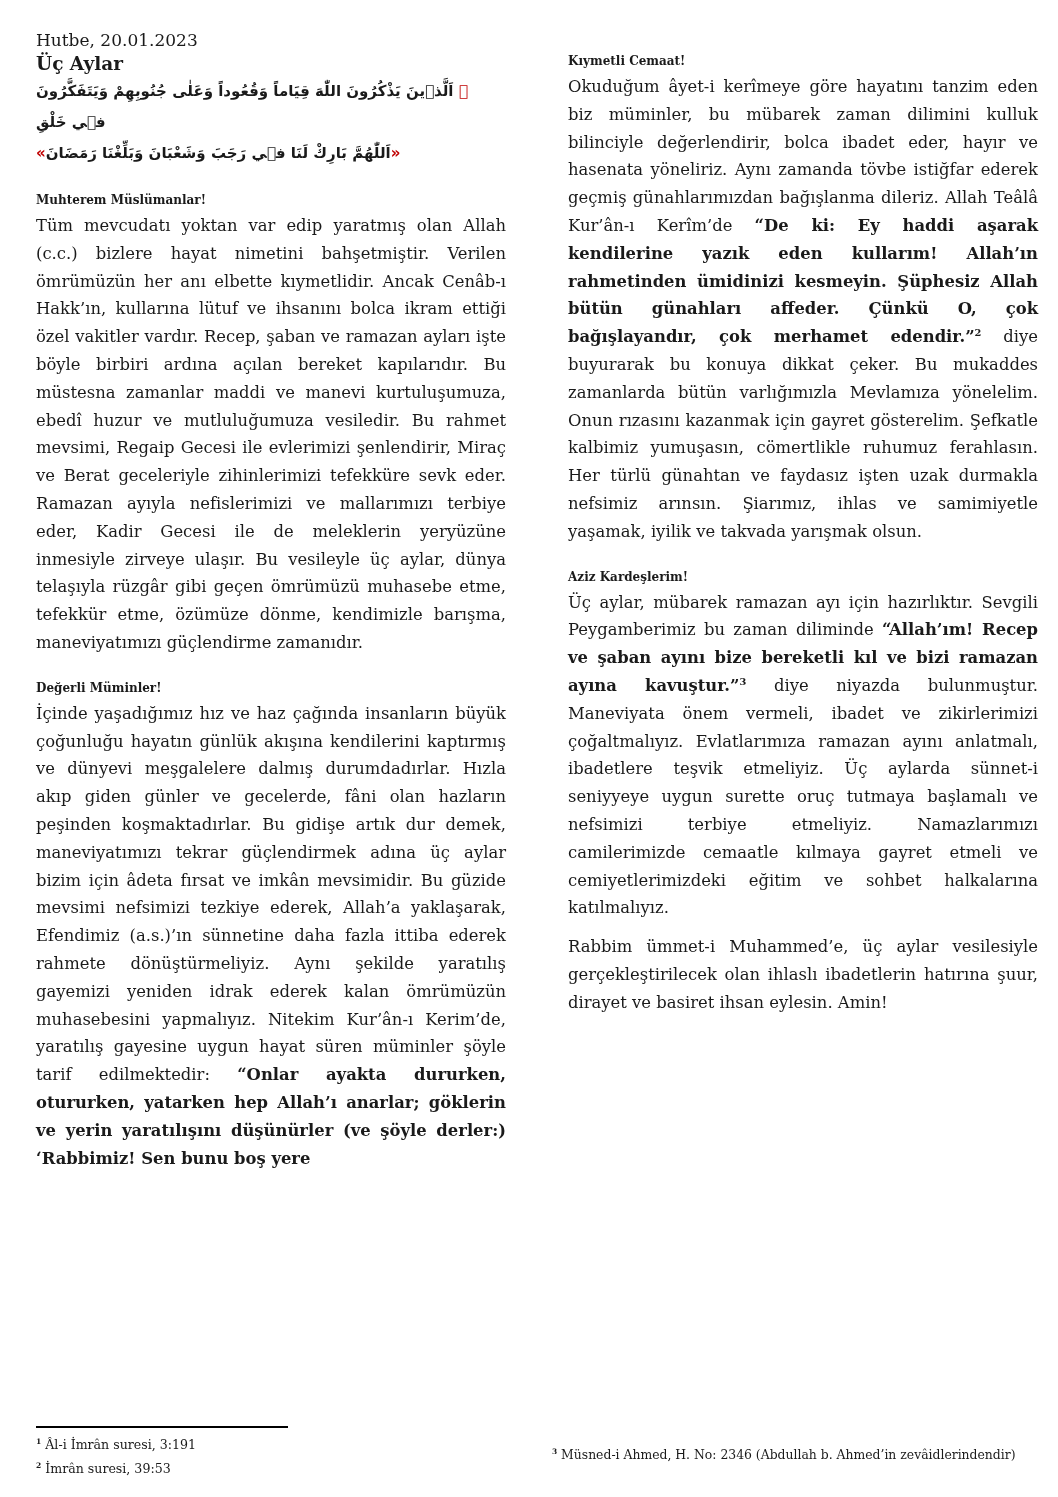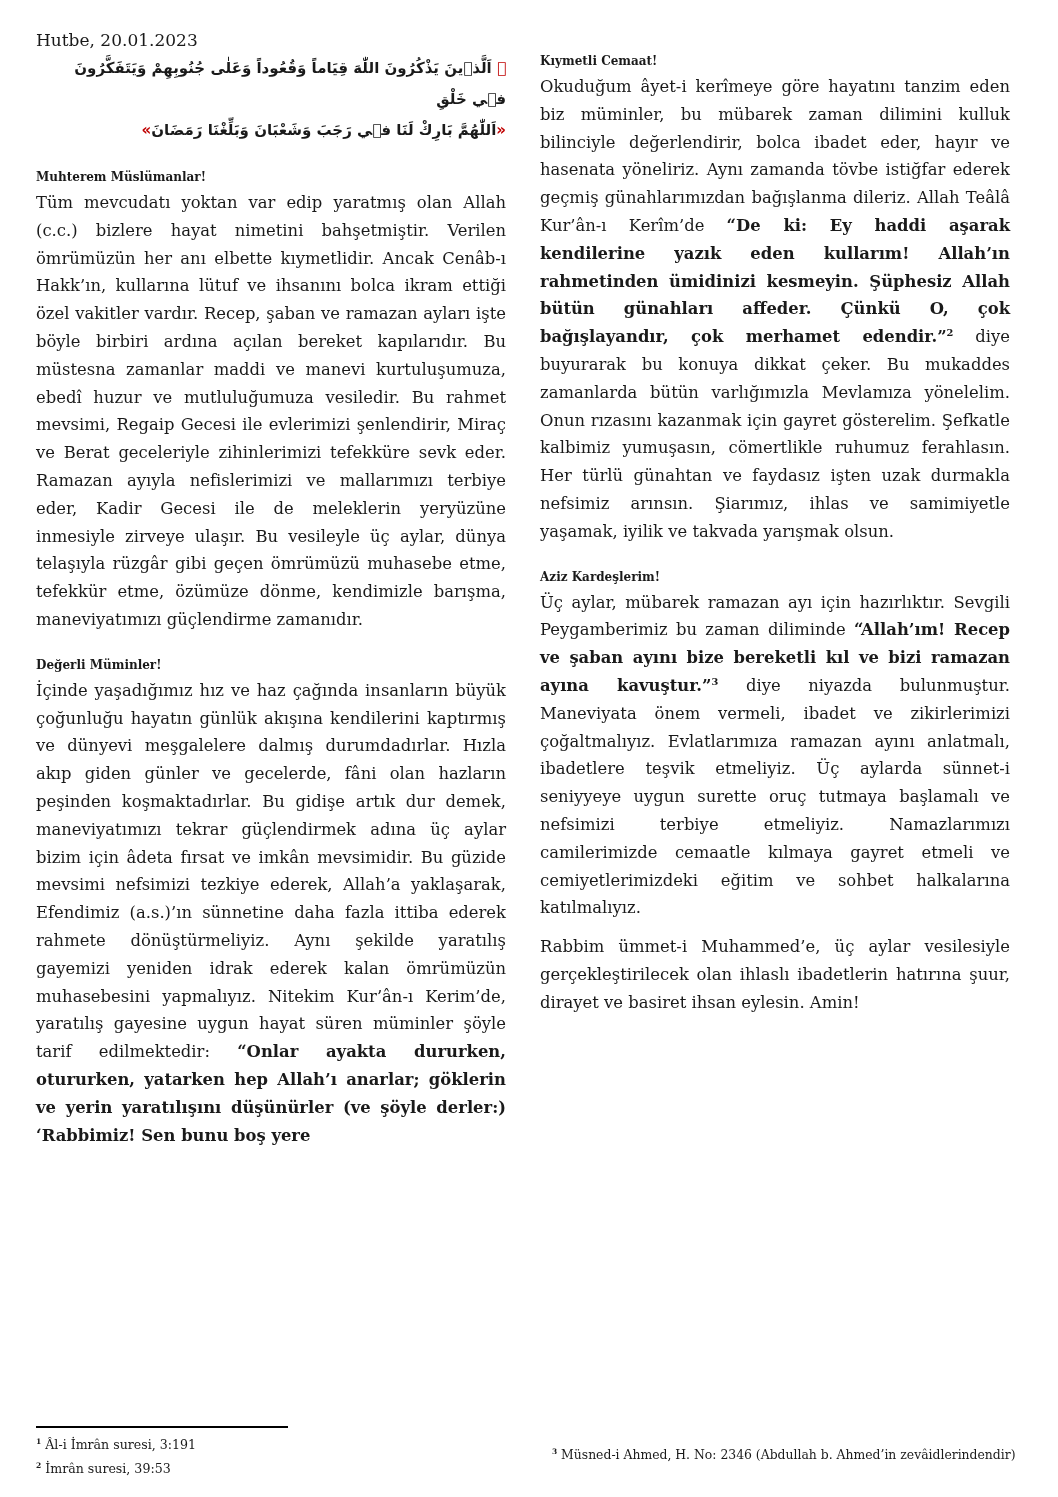--- a/index.html
+++ b/index.html
@@ -7,27 +7,27 @@
     position: relative;
     width: 1058px;
     height: 1497px;
     background: #ffffff;
     color: #1a1a1a;
     font-family: "DejaVu Serif", "Liberation Serif", serif;
     overflow: hidden;
     box-sizing: border-box;
     padding: 30px 36px 0 36px;
   }
-  .columns { display: flex; gap: 34px; }
+  .columns { display: flex; gap: 62px; }
   .col { width: 470px; flex: 0 0 470px; }
 
   .date-line { font-size: 17px; font-weight: 400; margin: 0 0 3px 0; }
   .doc-title { font-size: 18.5px; font-weight: 700; margin: 0 0 2px 0; }
 
-  .arabic-block { text-align: right; margin: 2px 0 16px 0; }
+  .arabic-block { text-align: left; margin: 2px 0 16px 0; }
   .arabic-line {
     direction: rtl;
     unicode-bidi: embed;
     font-family: "DejaVu Sans", sans-serif;
     font-weight: 700;
     font-size: 15px;
     line-height: 31px;
     margin: 0;
   }
   .arabic-line.dua { letter-spacing: 0.5px; }
@@ -52,20 +52,21 @@
   .footnotes-right .footnote { white-space: nowrap; font-size: 12.4px; }
 </style>
 </head>
 <body>
 
 <div class="page">
   <div class="columns">
 
     <div class="col">
       <p class="date-line">Hutbe, 20.01.2023</p>
+      <h1 class="doc-title">Üç Aylar</h1>
 
       <div class="arabic-block">
         <p class="arabic-line"><span class="red">﴿ </span><span>اَلَّذ۪ينَ يَذْكُرُونَ اللّٰهَ قِيَاماً وَقُعُوداً وَعَلٰى جُنُوبِهِمْ وَيَتَفَكَّرُونَ ف۪ي خَلْقِ</span></p>
         <p class="arabic-line dua"><span class="red">«</span><span>اَللّٰهُمَّ بَارِكْ لَنَا ف۪ي رَجَبَ وَشَعْبَانَ وَبَلِّغْنَا رَمَضَانَ</span><span class="red">»</span></p>
       </div>
 
       <h2 class="section-heading">Muhterem Müslümanlar!</h2>
       <p class="body-para"><span>Tüm mevcudatı yoktan var edip yaratmış olan Allah (c.c.) bizlere hayat nimetini bahşetmiştir. Verilen ömrümüzün her anı elbette kıymetlidir. Ancak Cenâb-ı Hakk’ın, kullarına lütuf ve ihsanını bolca ikram ettiği özel vakitler vardır. Recep, şaban ve ramazan ayları işte böyle birbiri ardına açılan bereket kapılarıdır. Bu müstesna zamanlar maddi ve manevi kurtuluşumuza, ebedî huzur ve mutluluğumuza vesiledir. Bu rahmet mevsimi, Regaip Gecesi ile evlerimizi şenlendirir, Miraç ve Berat geceleriyle zihinlerimizi tefekküre sevk eder. Ramazan ayıyla nefislerimizi ve mallarımızı terbiye eder, Kadir Gecesi ile de meleklerin yeryüzüne inmesiyle zirveye ulaşır. Bu vesileyle üç aylar, dünya telaşıyla rüzgâr gibi geçen ömrümüzü muhasebe etme, tefekkür etme, özümüze dönme, kendimizle barışma, maneviyatımızı güçlendirme zamanıdır.</span></p>
 
       <h2 class="section-heading">Değerli Müminler!</h2>

